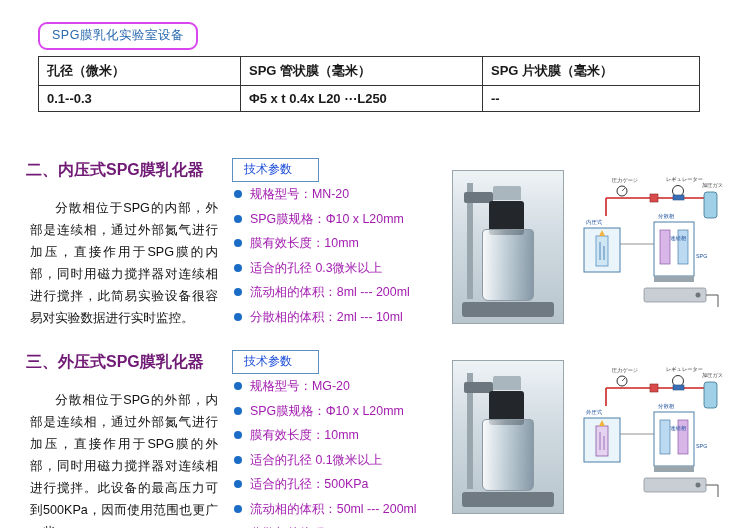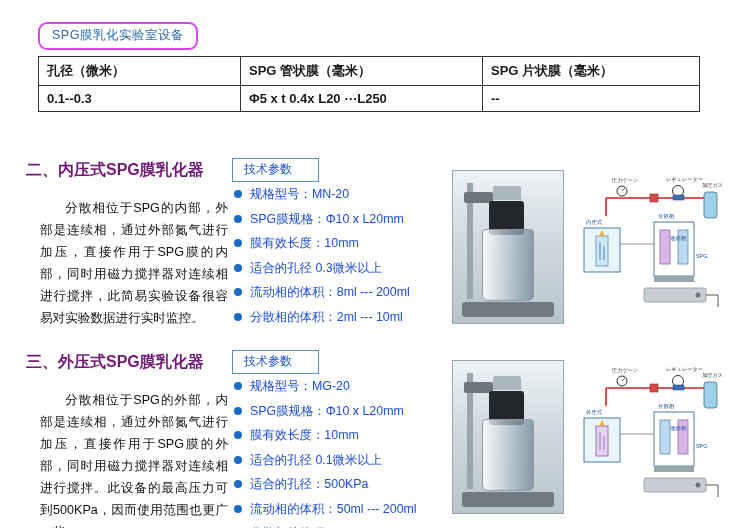--- a/index.html
+++ b/index.html
@@ -69,21 +69,20 @@
   
   .body-text {
     position: absolute;
     width: 188px;
     font-size: 12.6px;
     line-height: 22px;
     color: #111;
     text-align: justify;
     text-justify: inter-ideograph;
     text-indent: 2em;
-    margin-left: 10px;
   }
   #sec1-body { left: 30px; top: 184px; }
   #sec2-body { left: 30px; top: 376px; }
 
   
   .param-badge {
     position: absolute;
     border: 1px solid #5d8fc0;
     border-radius: 0;
     padding: 2px 26px 3px 11px;
@@ -95,21 +94,21 @@
   #badge1 { left: 232px; top: 158px; }
   #badge2 { left: 232px; top: 350px; }
 
   
   .param-list {
     position: absolute;
     list-style: none;
     margin: 0;
     padding: 0;
     font-size: 12.4px;
-    color: #1d4ed8;
+    color: #a21caf;
   }
   #params1 { left: 234px; top: 186px; }
   #params2 { left: 234px; top: 378px; }
   .param-list li {
     position: relative;
     padding-left: 16px;
     margin-bottom: 7.5px;
     white-space: nowrap;
   }
   .param-list li::before {

